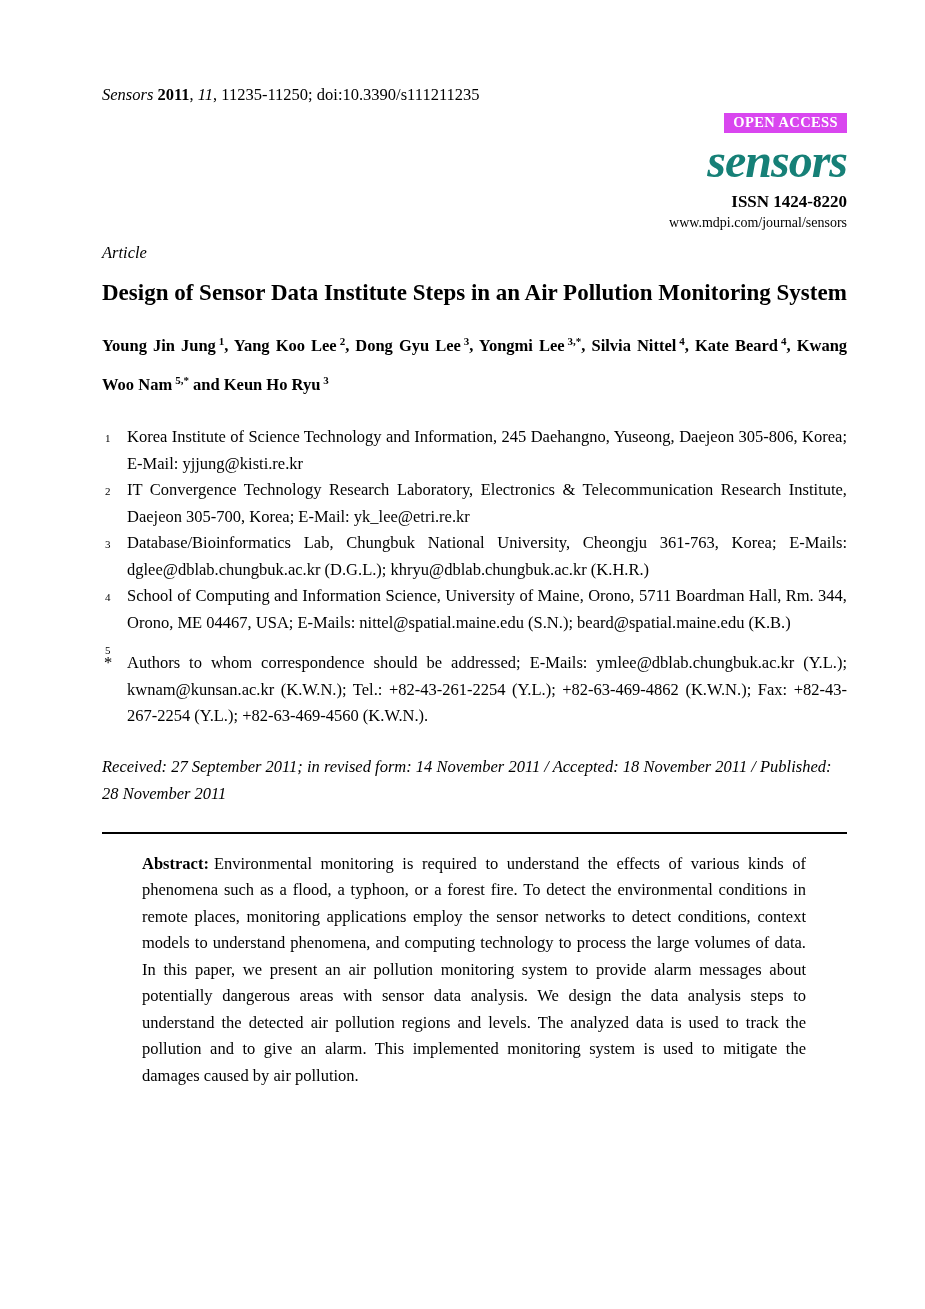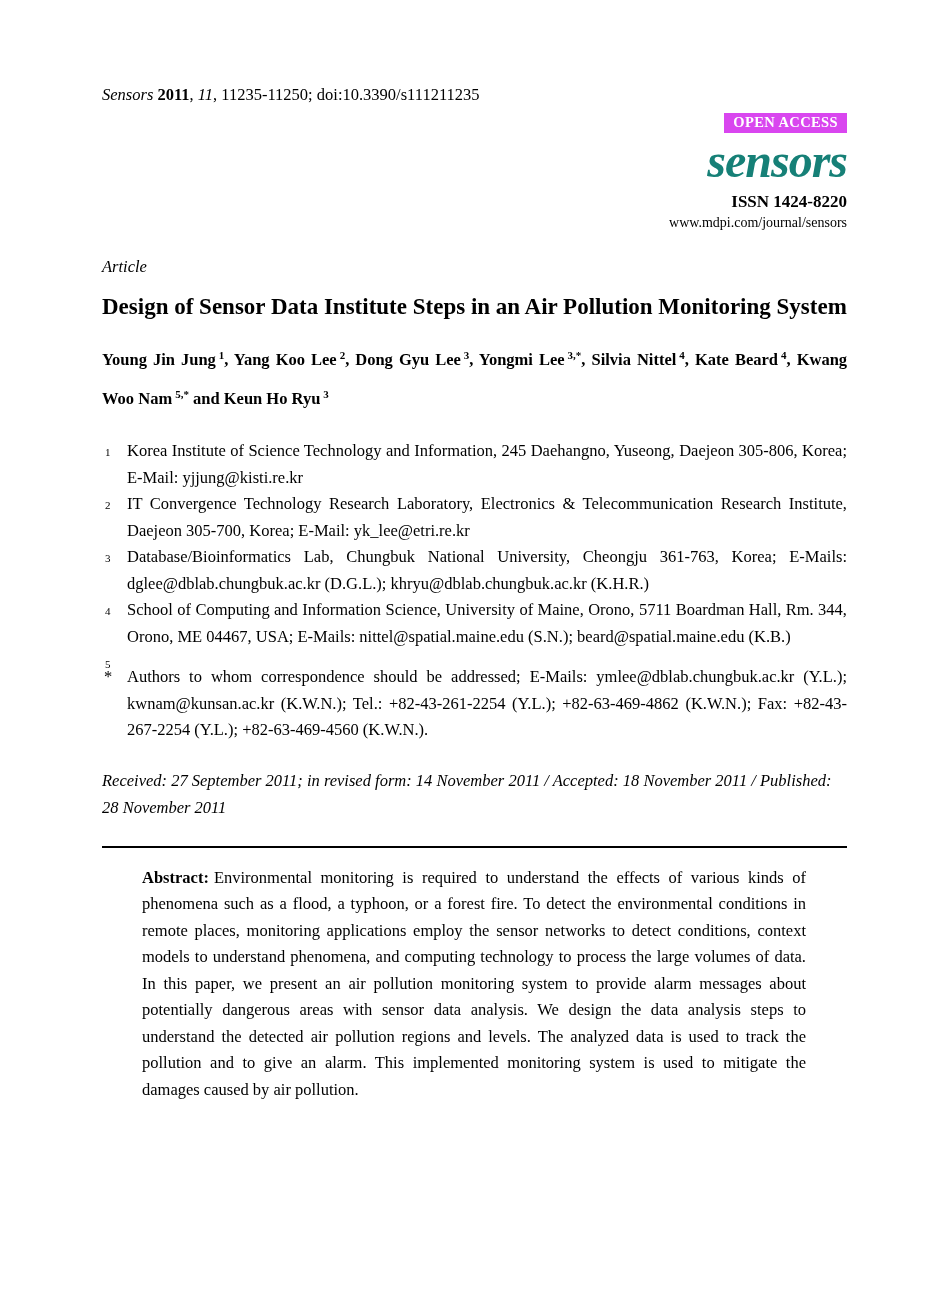--- a/index.html
+++ b/index.html
@@ -36,21 +36,21 @@
     font-style: italic;
     font-weight: bold;
     font-size: 48px;
     line-height: 48px;
     letter-spacing: -1px;
     margin-top: 4px;
   }
   .issn { font-weight: bold; font-size: 17px; line-height: 21px; margin-top: 6px; text-align: right; }
   .website { font-size: 14px; line-height: 22px; }
 
-  .article-type { font-style: italic; margin-top: 22px; line-height: 21px; }
+  .article-type { font-style: italic; margin-top: 8px; line-height: 21px; }
 
   .title {
     font-size: 23px;
     font-weight: bold;
     line-height: 34px;
     margin: 13px 0 0 0;
   }
 
   .authors { font-weight: bold; line-height: 38px; margin-top: 17px; text-align: justify; }
   .authors .asup {

